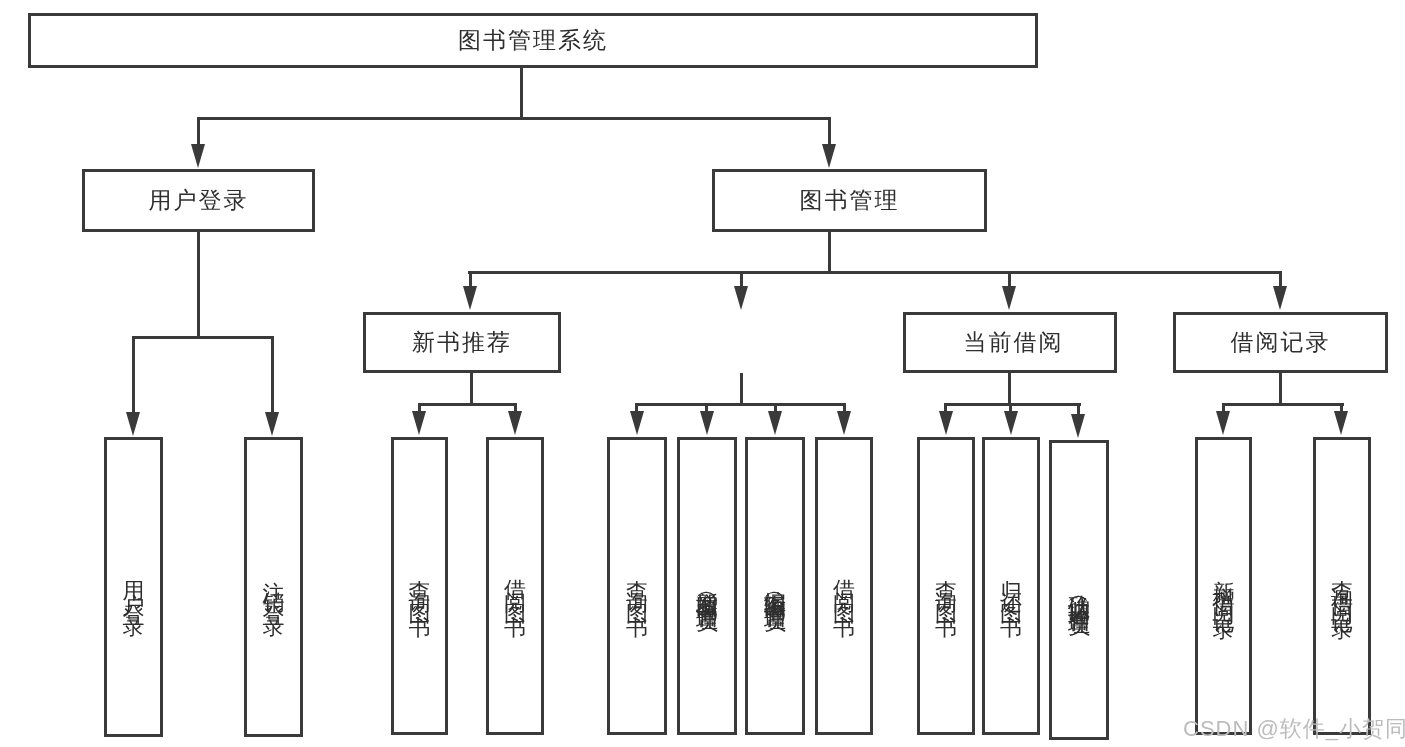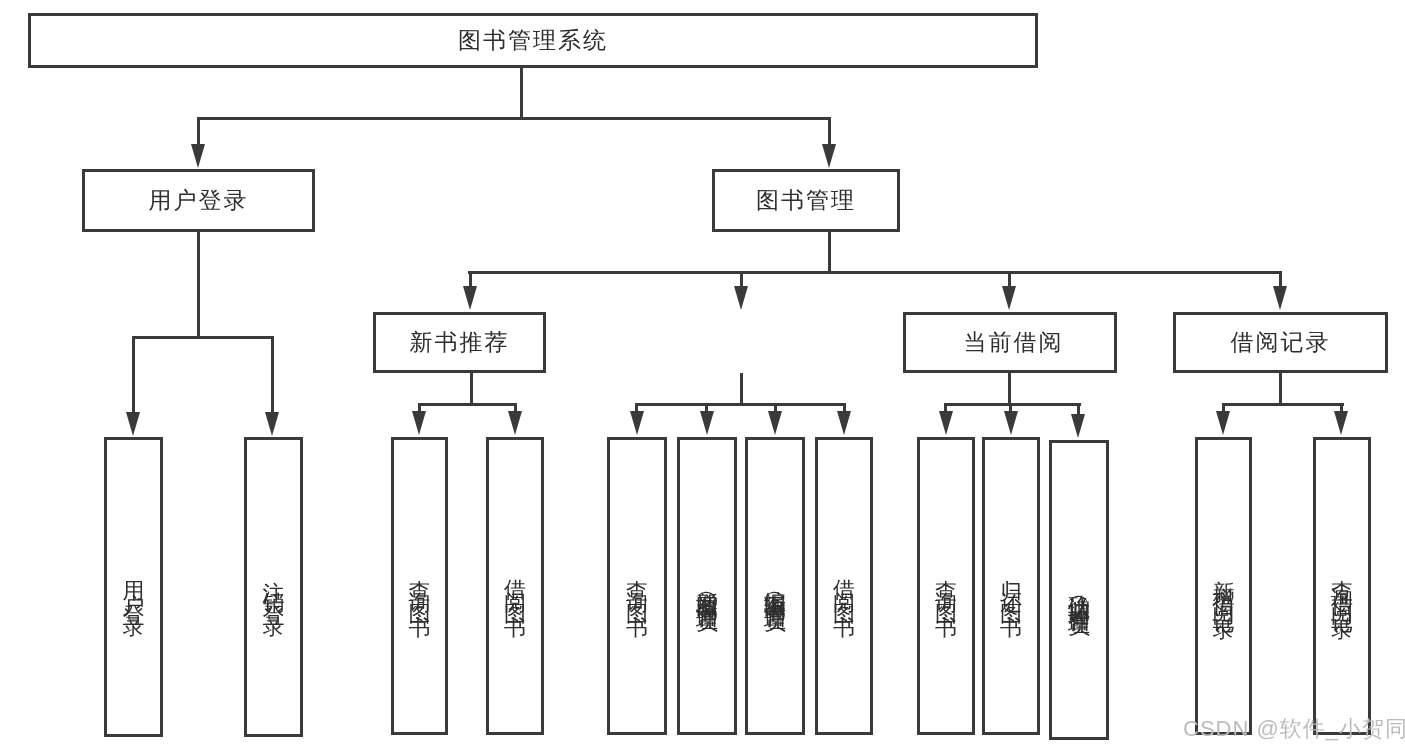--- a/index.html
+++ b/index.html
@@ -72,21 +72,21 @@
   <div class="vline" style="left:520px; top:66px; height:52px;"></div>
   <div class="hline" style="left:197px; top:117px; width:634px;"></div>
   <div class="vline" style="left:197px; top:117px; height:29px;"></div>
   <div class="arrow" style="left:191px; top:144px;"></div>
   <div class="vline" style="left:828px; top:117px; height:29px;"></div>
   <div class="arrow" style="left:822px; top:144px;"></div>
 
   <div class="node" style="left:82px; top:169px; width:233px; height:63px;">
     <span>用户登录</span>
   </div>
-  <div class="node" style="left:712px; top:169px; width:188px; height:63px;">
+  <div class="node" style="left:712px; top:169px; width:275px; height:63px;">
     <span>图书管理</span>
   </div>
 
   <div class="vline" style="left:197px; top:232px; height:106px;"></div>
   <div class="hline" style="left:132px; top:336px; width:142px;"></div>
   <div class="vline" style="left:132px; top:336px; height:78px;"></div>
   <div class="arrow" style="left:126px; top:412px;"></div>
   <div class="vline" style="left:271px; top:336px; height:78px;"></div>
   <div class="arrow" style="left:265px; top:412px;"></div>
 
@@ -94,21 +94,21 @@
   <div class="hline" style="left:468px; top:271px; width:814px;"></div>
   <div class="vline" style="left:469px; top:271px; height:17px;"></div>
   <div class="arrow" style="left:463px; top:286px;"></div>
   <div class="vline" style="left:740px; top:271px; height:17px;"></div>
   <div class="arrow" style="left:734px; top:286px;"></div>
   <div class="vline" style="left:1008px; top:271px; height:17px;"></div>
   <div class="arrow" style="left:1002px; top:286px;"></div>
   <div class="vline" style="left:1279px; top:271px; height:17px;"></div>
   <div class="arrow" style="left:1273px; top:286px;"></div>
 
-  <div class="node" style="left:373px; top:312px; width:173px; height:61px;">
+  <div class="node" style="left:363px; top:312px; width:198px; height:61px;">
     <span>新书推荐</span>
   </div>
   <div class="node" style="left:903px; top:312px; width:214px; height:61px;padding-left:7px;">
     <span>当前借阅</span>
   </div>
   <div class="node" style="left:1173px; top:312px; width:215px; height:61px;">
     <span>借阅记录</span>
   </div>
 
   <div class="vline" style="left:470px; top:373px; height:32px;"></div>

